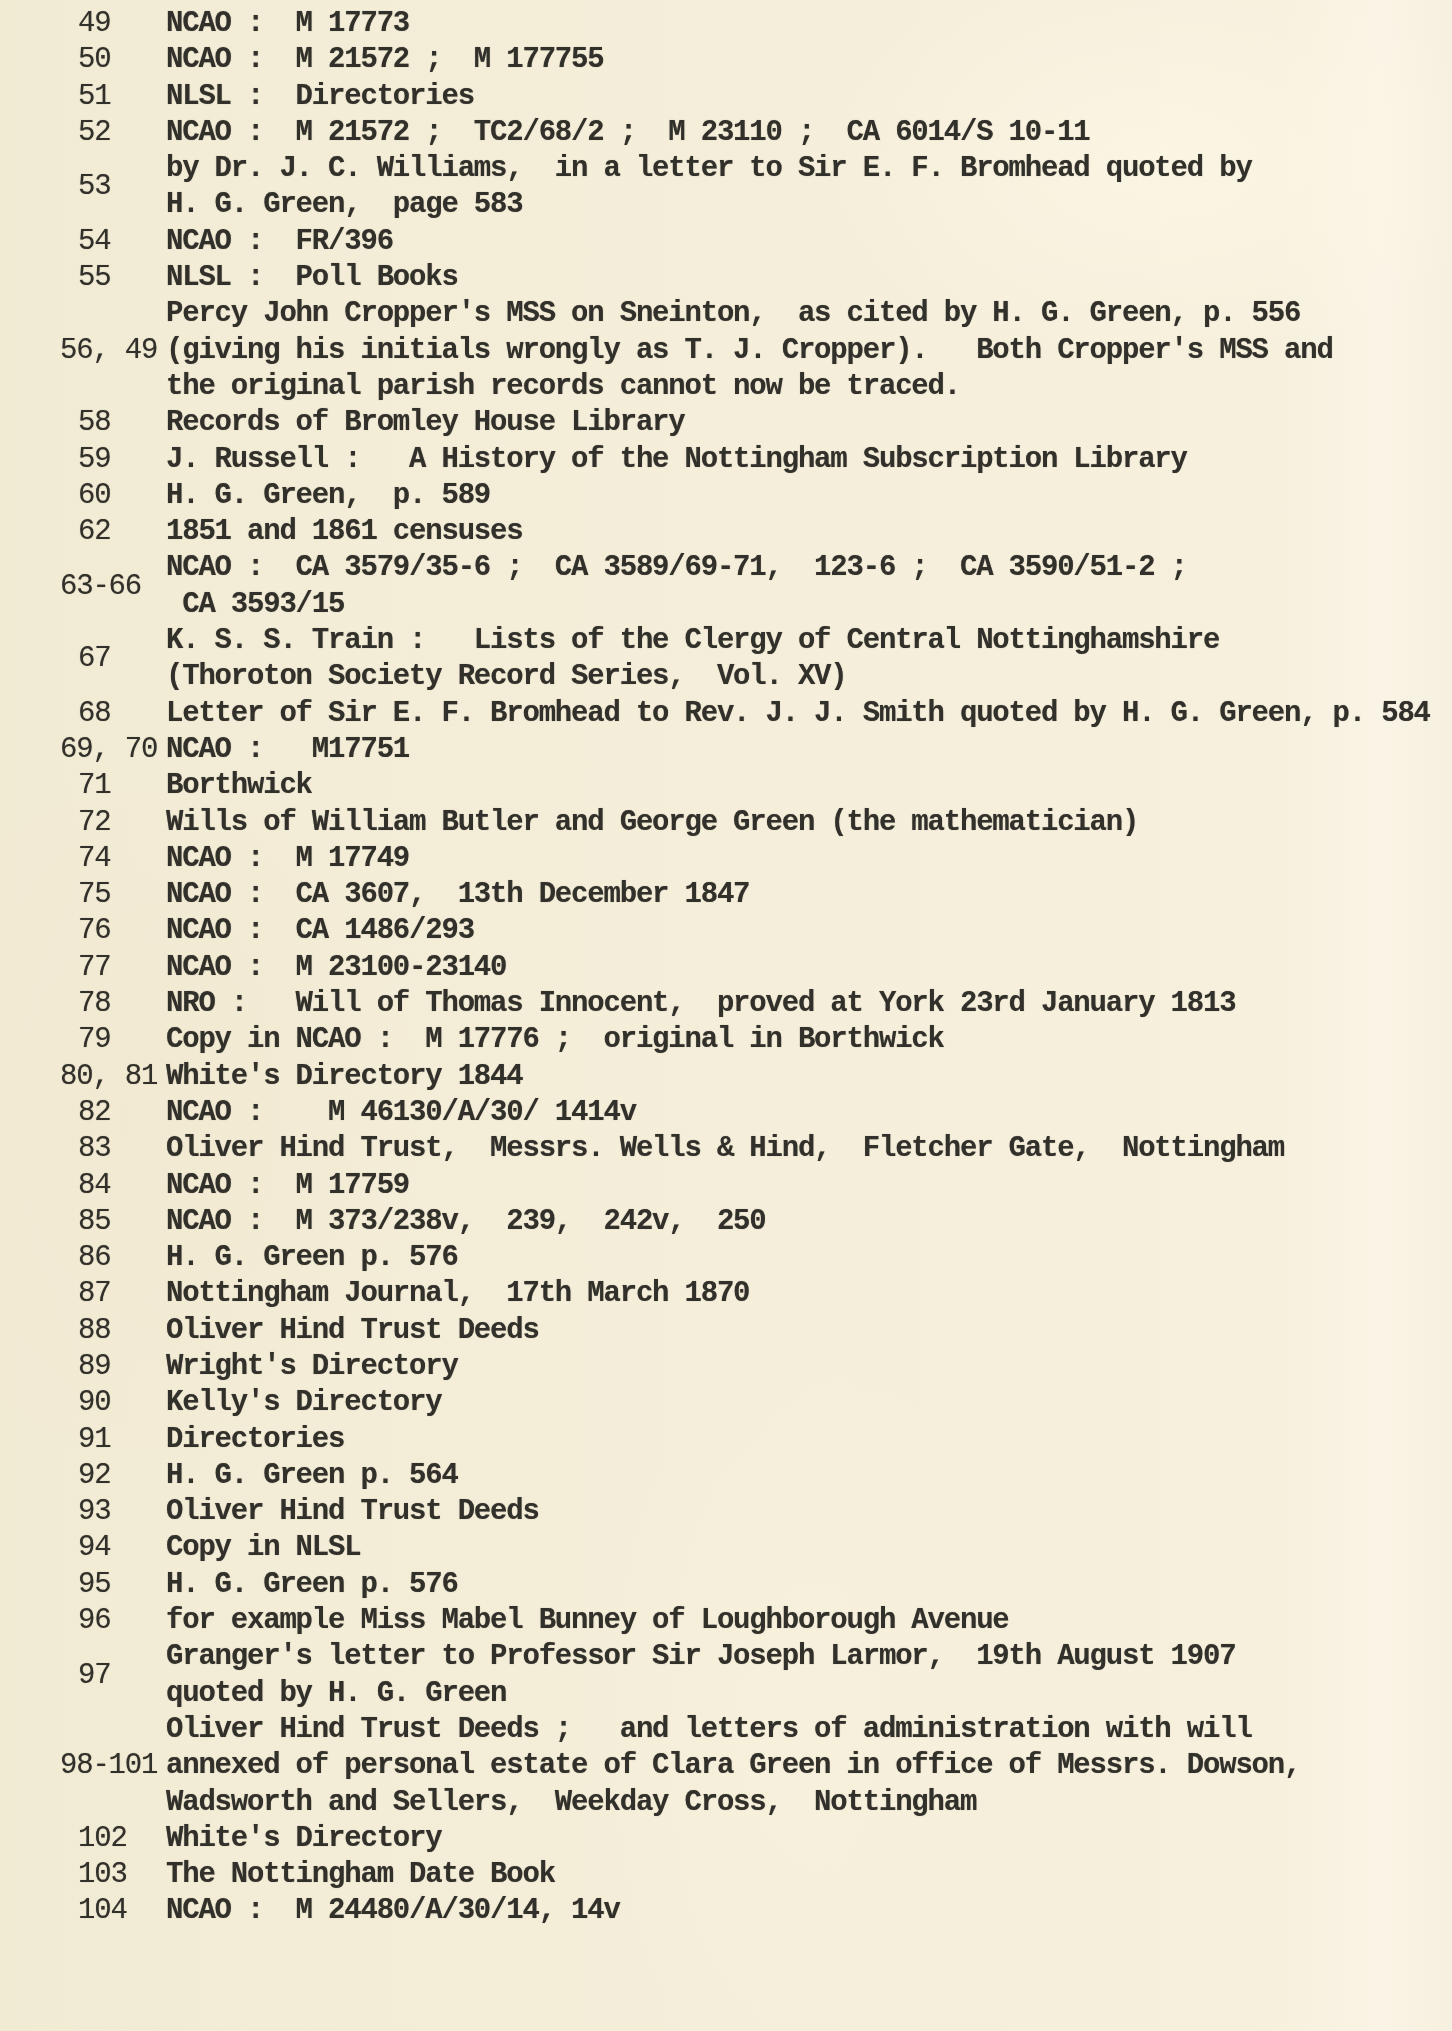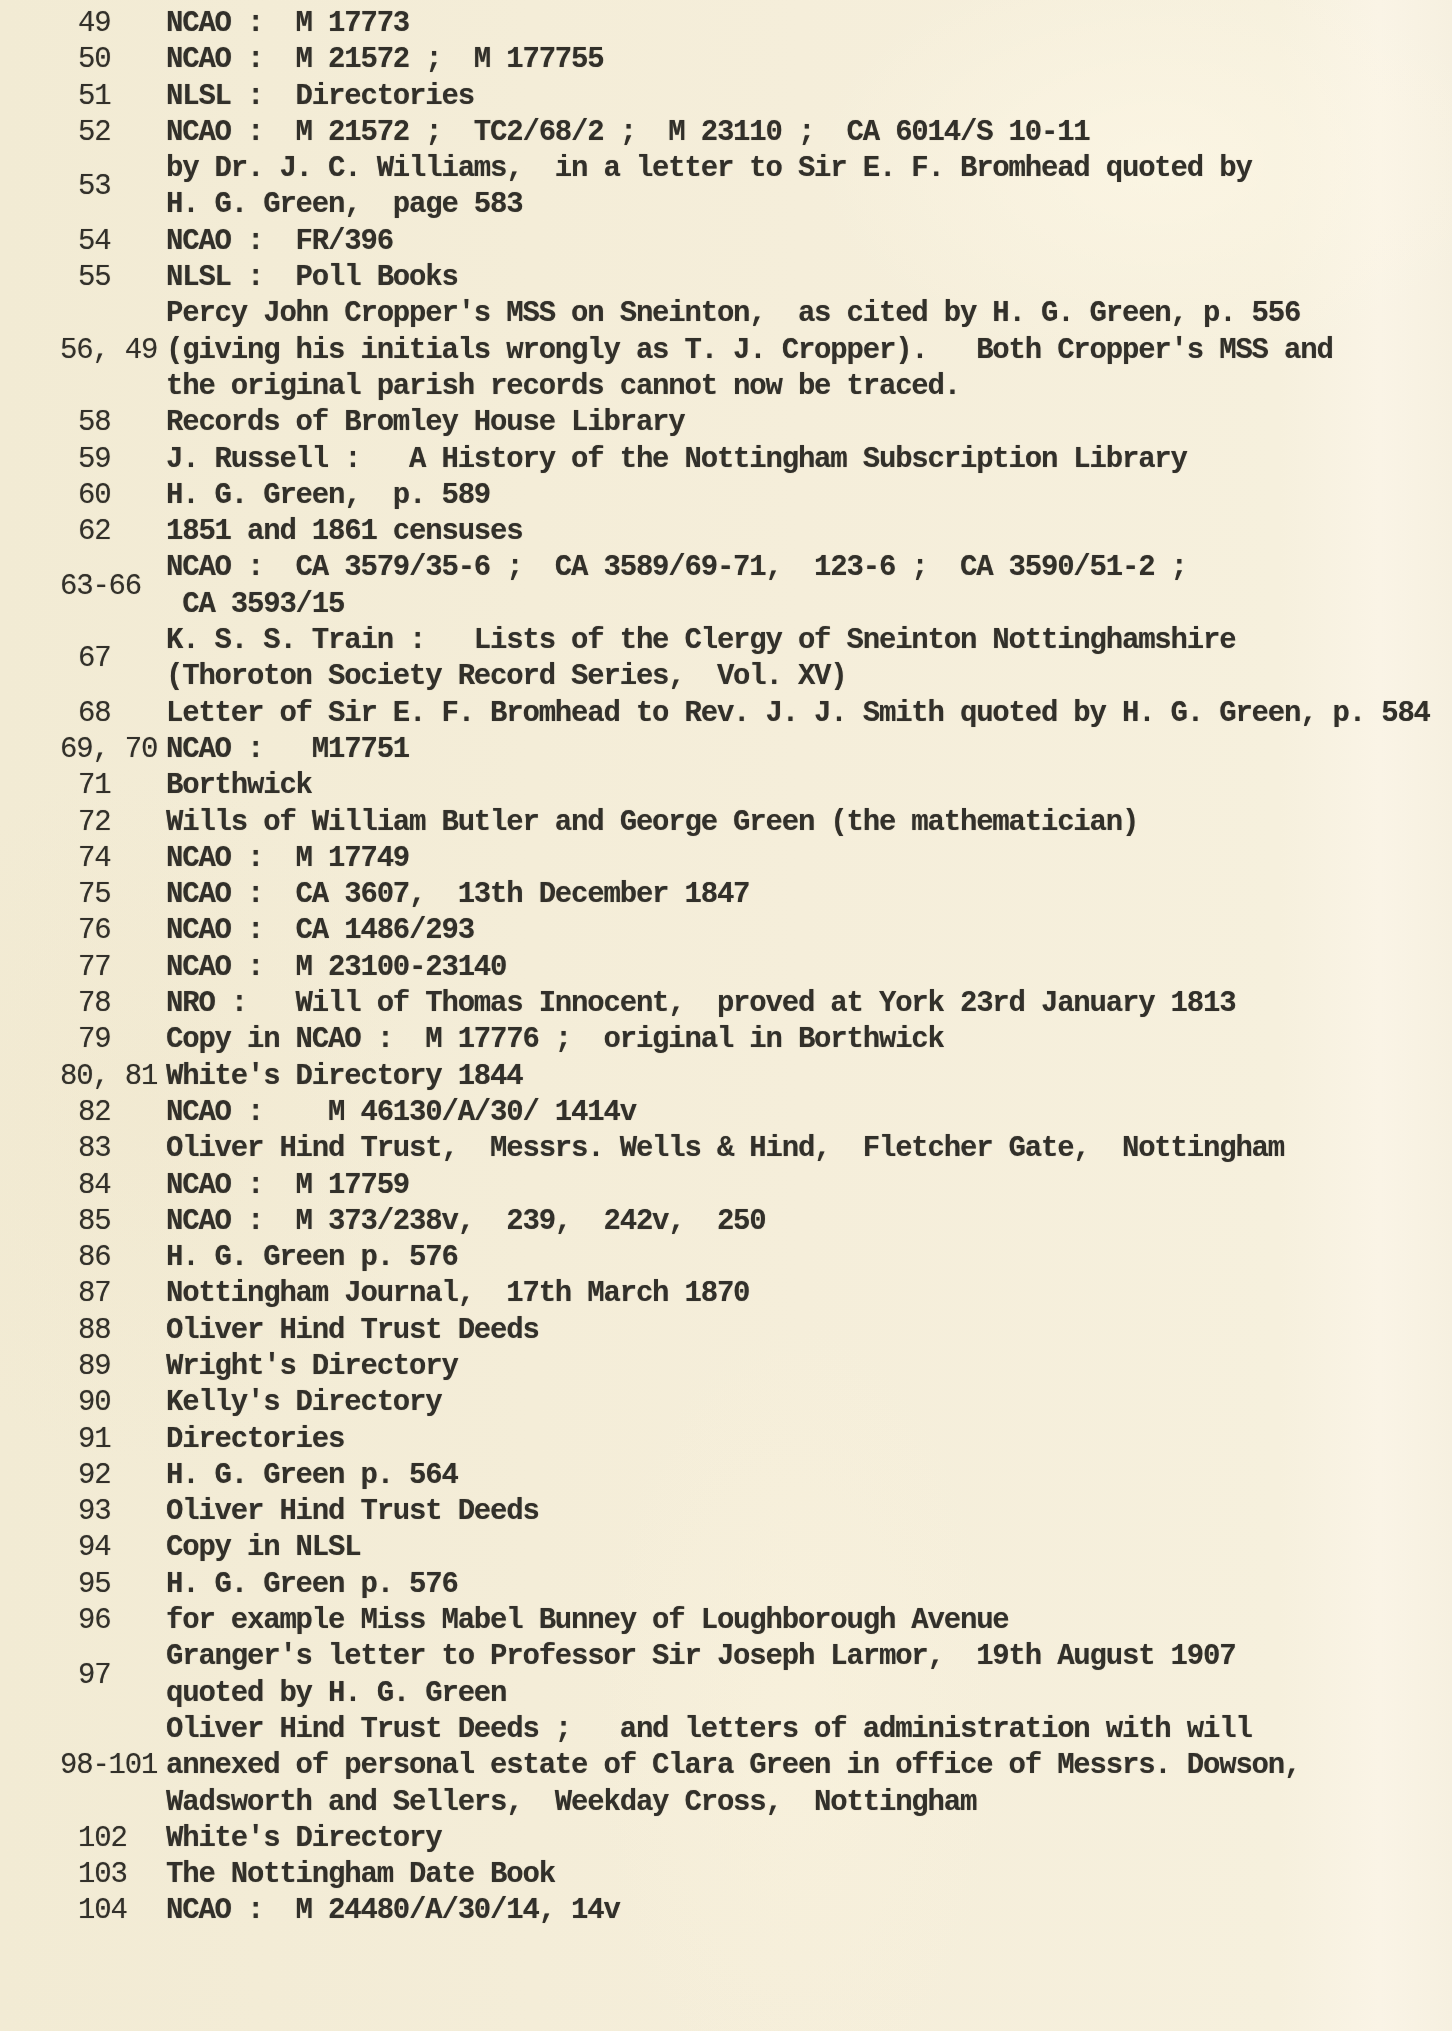--- a/index.html
+++ b/index.html
@@ -153,21 +153,21 @@
     <div class="num hang">63-66</div>
     <div class="txt">
           <div class="line">NCAO :  CA 3579/35-6 ;  CA 3589/69-71,  123-6 ;  CA 3590/51-2 ;</div>
           <div class="line"> CA 3593/15</div>
         </div>
   </div>
 
   <div class="entry">
     <div class="num">67</div>
     <div class="txt">
-          <div class="line">K. S. S. Train :   Lists of the Clergy of Sneinton Nottinghamshire</div>
+          <div class="line">K. S. S. Train :   Lists of the Clergy of Central Nottinghamshire</div>
           <div class="line">(Thoroton Society Record Series,  Vol. XV)</div>
         </div>
   </div>
 
   <div class="entry">
     <div class="num">68</div>
     <div class="txt">
           <div class="line">Letter of Sir E. F. Bromhead to Rev. J. J. Smith quoted by H. G. Green, p. 584</div>
         </div>
   </div>

